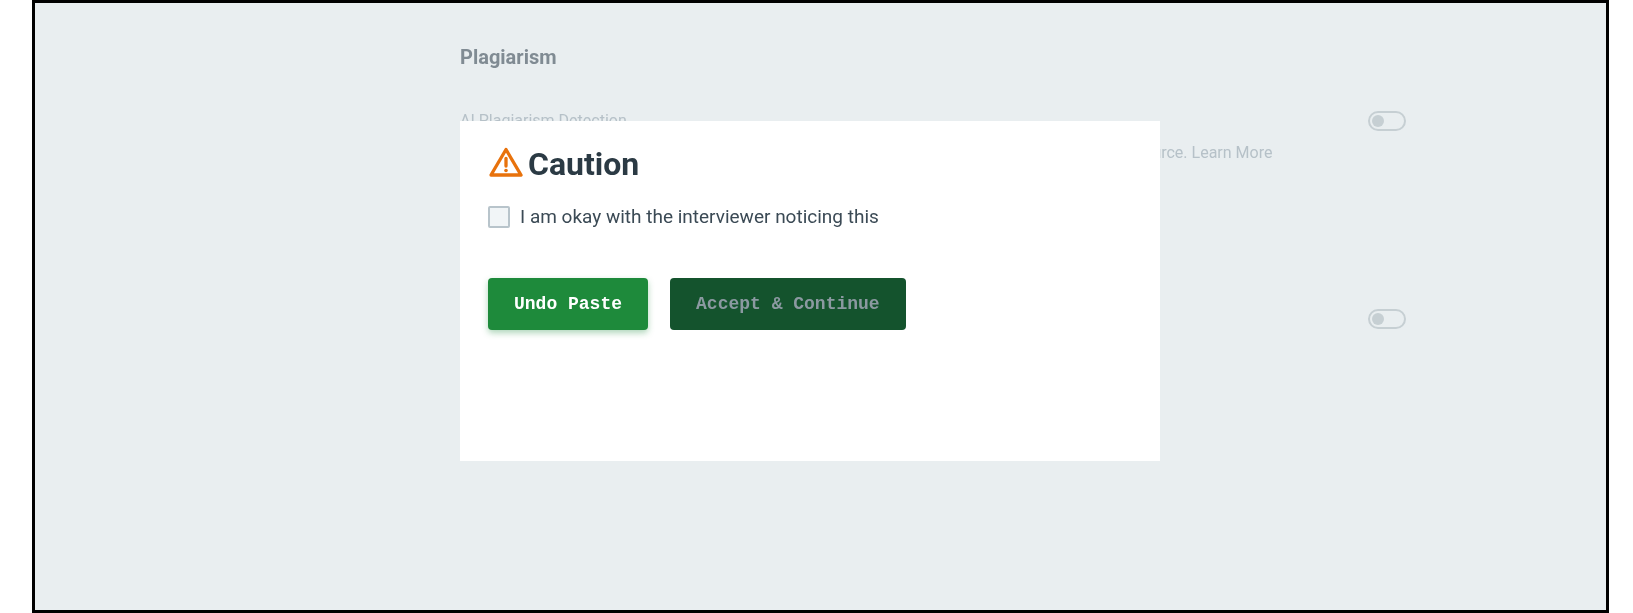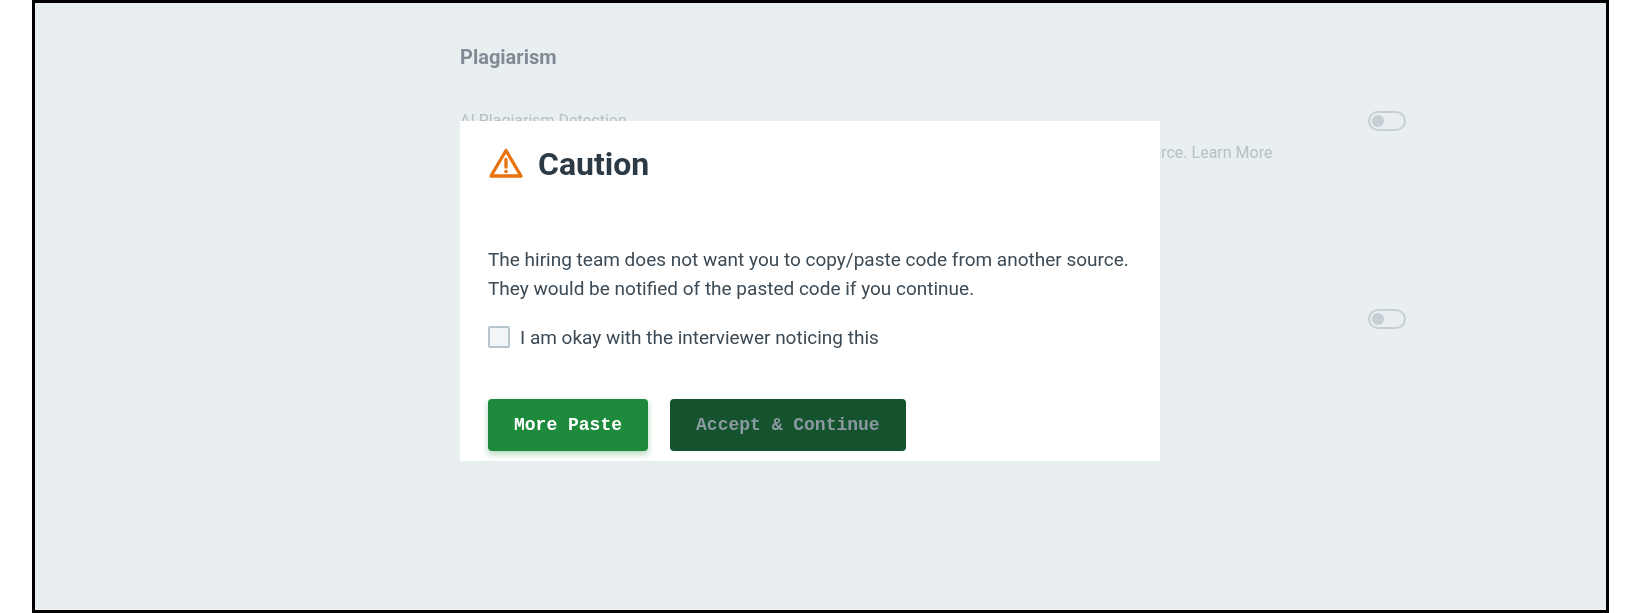--- a/index.html
+++ b/index.html
@@ -96,22 +96,22 @@
       position: absolute;
       left: 425px;
       top: 118px;
       width: 700px;
       height: 340px;
       background: #fff;
       padding: 24px 28px 28px 28px;
     }
     .modal-header {
       display: flex;
-      align-items: center;
-      gap: 14px;
+      align-items: flex-start;
+      gap: 4px;
     }
     .modal-title {
       font-size: 32px;
       font-weight: 700;
       color: #2b3a44;
     }
     .warn-icon svg {
       width: 36px;
       height: 36px;
       display: block;
@@ -182,26 +182,25 @@
       <span class="warn-icon">
         <svg viewBox="0 0 24 24" fill="none">
           <path d="M12 3 L22 20 L2 20 Z" stroke="#e8720c" stroke-width="2.2" stroke-linejoin="round" fill="none"></path>
           <line x1="12" y1="9" x2="12" y2="14" stroke="#e8720c" stroke-width="2.2" stroke-linecap="round"></line>
           <circle cx="12" cy="17" r="1.2" fill="#e8720c"></circle>
         </svg>
       </span>
       <h2 class="modal-title">Caution</h2>
     </div>
 
-    <p class="modal-body">The hiring team does not want you to copy/paste code from another source. They would be notified of the pasted code if you continue.</p>
 
     <label class="checkbox-row">
       <span class="checkbox-box"></span>
       <span class="checkbox-label">I am okay with the interviewer noticing this</span>
     </label>
 
     <div class="modal-actions">
-      <button class="btn btn-primary">More Paste</button>
+      <button class="btn btn-primary">Undo Paste</button>
       <button class="btn btn-secondary">Accept &amp; Continue</button>
     </div>
   </div>
 
 </div>
 
 </body></html>

